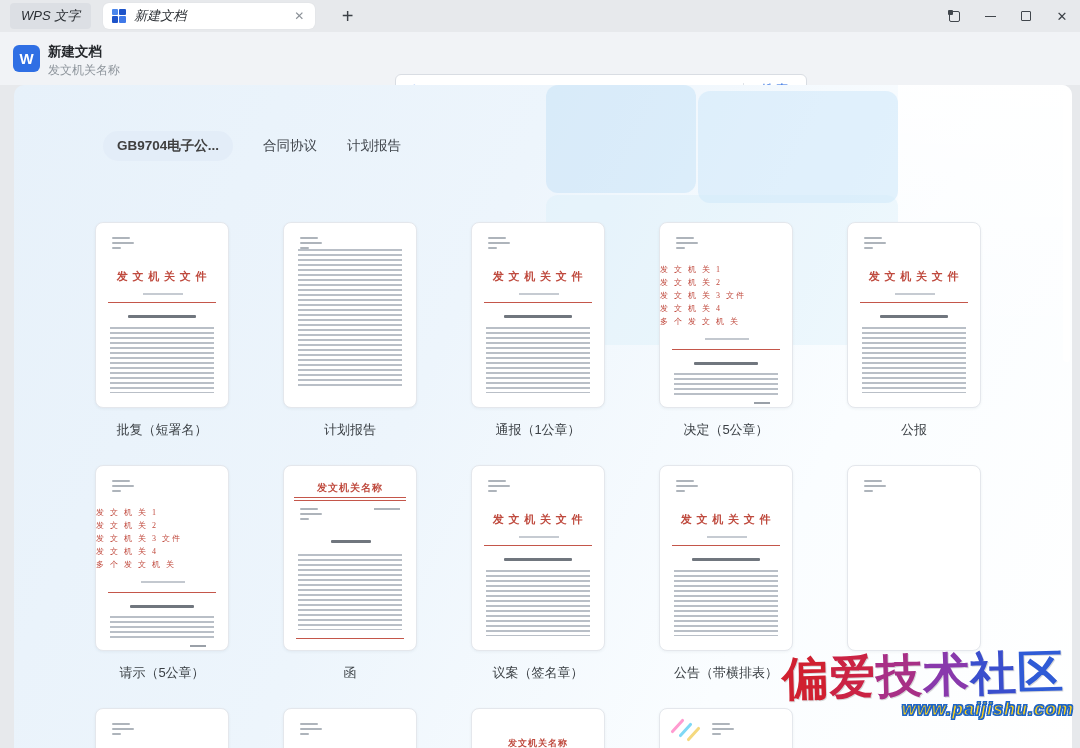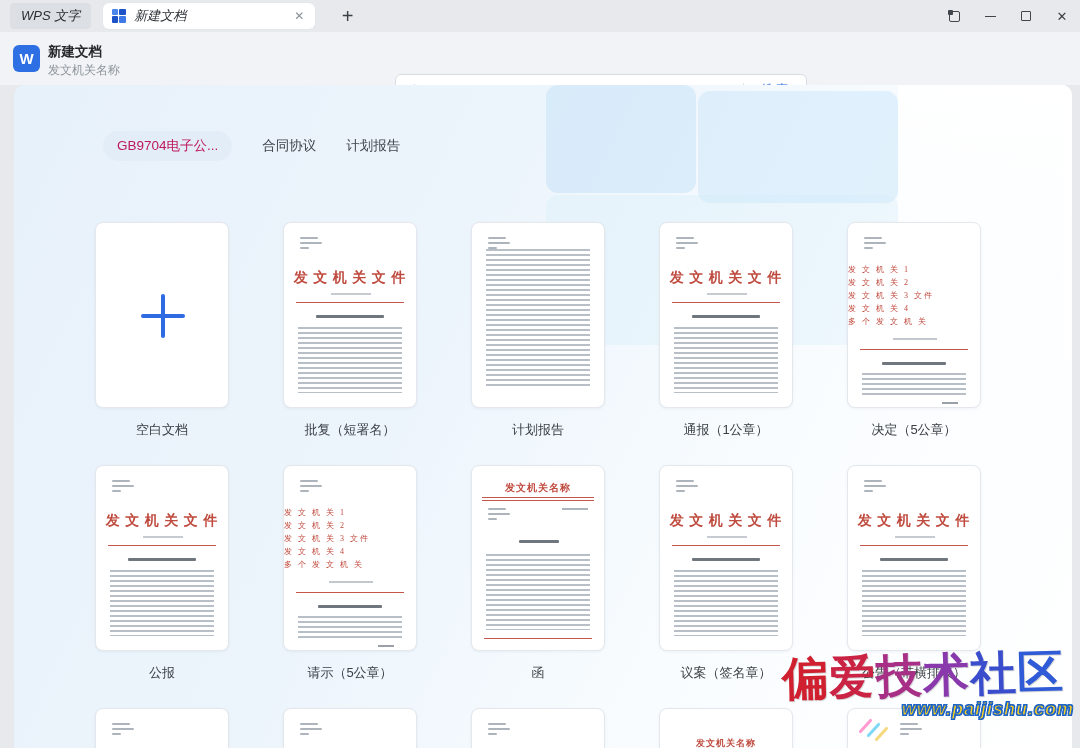--- a/index.html
+++ b/index.html
@@ -43,33 +43,33 @@
              background:linear-gradient(115deg,#e7f1fa 0%,#edf5fc 40%,#fafdff 72%,#ffffff 100%); overflow:hidden; }
   .tile { position:absolute; }
   .tile1 { left:532px; top:0; width:150px; height:108px; background:rgba(186,221,244,.40); border-radius:12px; }
   .tile2 { left:684px; top:6px; width:200px; height:112px; background:rgba(205,231,250,.55); border-radius:12px; }
   .tile3 { left:532px; top:110px; width:352px; height:150px; background:rgba(210,234,250,.30); border-radius:12px; }
   .tile4 { left:884px; top:0; width:182px; height:280px; background:linear-gradient(180deg,rgba(255,255,255,.95),rgba(255,255,255,0)); }
   .scroll-thumb { position:absolute; right:2px; top:5px; width:7px; height:272px; background:rgba(255,255,255,.9); border-radius:4px; }
 
   .cats { position:absolute; left:89px; top:46px; display:flex; align-items:center; gap:30px; }
   .cat { font-size:13.5px; color:#41464d; cursor:pointer; white-space:nowrap; }
-  .cat.active { background:#e3edf8; color:#be185d; font-weight:normal; padding:6px 14px; border-radius:15px; }
+  .cat.active { background:#e3edf8; color:#404040; font-weight:bold; padding:6px 14px; border-radius:15px; }
 
   .grid { position:absolute; left:81px; top:137px; display:grid; grid-template-columns:repeat(5,134px); column-gap:54px; grid-auto-rows:243px; }
   .cell { position:relative; }
   .card { width:134px; height:186px; background:#fff; border:1px solid #e4e7ec; border-radius:8px; box-shadow:0 1px 3px rgba(30,60,90,.06); overflow:hidden; position:relative; cursor:pointer; }
   .tpl-label { position:absolute; top:199px; width:134px; text-align:center; font-size:13px; color:#3b4045; white-space:nowrap; }
 
   
   .meta { position:absolute; left:16px; top:14px; }
   .meta div { height:2px; background:#aeb4bb; margin-bottom:3px; border-radius:1px; }
   .plus-h { position:absolute; top:91px; left:45px; width:44px; height:4px; background:#2e6be2; border-radius:2px; }
   .plus-v { position:absolute; top:71px; left:65px; width:4px; height:44px; background:#2e6be2; border-radius:2px; }
-  .red-heading { position:absolute; top:46px; left:0; right:0; text-align:center; font-size:14px; font-weight:bold; color:#bf4a3e; letter-spacing:1px; white-space:nowrap; font-family:"Liberation Serif","DejaVu Serif",serif; }
+  .red-heading { position:absolute; top:46px; left:0; right:0; text-align:center; font-size:11px; font-weight:bold; color:#bf4a3e; letter-spacing:1px; white-space:nowrap; font-family:"Liberation Serif","DejaVu Serif",serif; }
   .sub-bar { position:absolute; top:70px; left:47px; width:40px; height:2px; background:#c6cbd2; }
   .red-rule { position:absolute; left:12px; right:12px; height:1px; background:#c4564a; }
   .rule-a { top:79px; }
   .title-bar-a { position:absolute; top:92px; left:32px; right:32px; height:3px; background:#70767e; border-radius:1px; }
   .body-lines { position:absolute; left:14px; right:14px; background:repeating-linear-gradient(to bottom,#b9bfc7 0,#b9bfc7 2px,transparent 2px,transparent 5px); }
   .body-a { top:104px; height:66px; }
   .orgs { position:absolute; top:40px; left:0; right:0; text-align:left; }
   .org-line { font-size:8px; line-height:13px; color:#c0493d; letter-spacing:2px; white-space:nowrap; font-family:"Liberation Serif","DejaVu Serif",serif; }
   .date-bar { position:absolute; top:115px; left:45px; width:44px; height:2px; background:#c3c8cf; }
   .rule-b { top:126px; }
@@ -145,27 +145,20 @@
   <div class="scroll-thumb"></div>
 
   <div class="cats">
       <div class="cat active">GB9704电子公...</div>
       <div class="cat">合同协议</div>
       <div class="cat">计划报告</div>
     </div>
   <div class="grid">
       <div class="cell">
         <div class="card">
-          <div class="plus-h"></div>
-          <div class="plus-v"></div>
-        </div>
-        <div class="tpl-label">空白文档</div>
-      </div>
-      <div class="cell">
-        <div class="card">
           <div class="meta">
             <div style="width: 18px;"></div>
             <div style="width: 22px;"></div>
             <div style="width: 9px;"></div>
           </div>
           <div class="red-heading">发 文 机 关 文 件</div>
           <div class="sub-bar"></div>
           <div class="red-rule rule-a"></div>
           <div class="title-bar-a"></div>
           <div class="body-lines body-a"></div>

